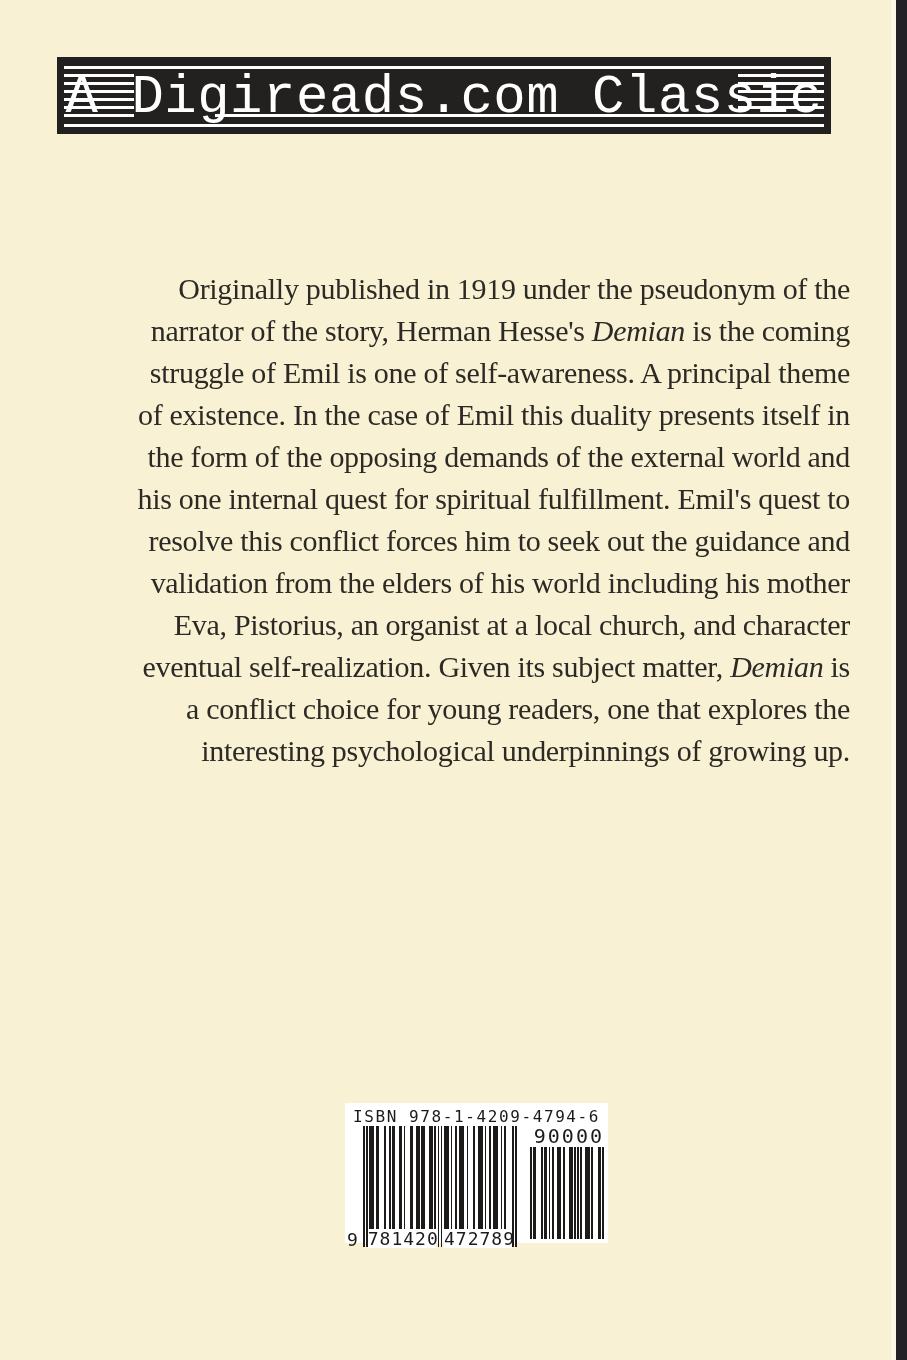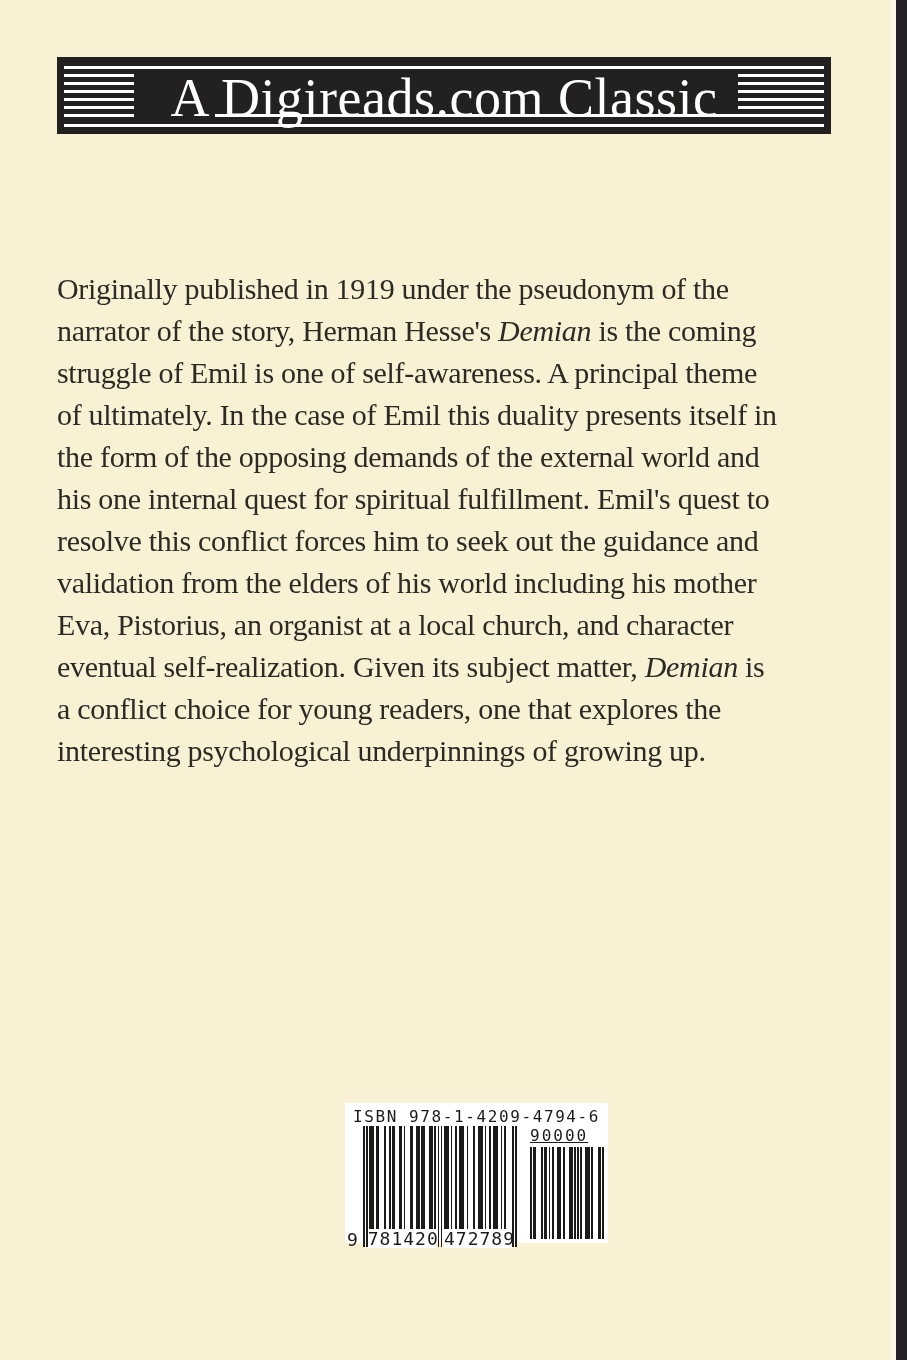--- a/index.html
+++ b/index.html
@@ -1,54 +1,54 @@
 <!DOCTYPE html>
 <html style="--bg: #f8f1d3; --edge: #242127; --edge-hi: #fdf9e8; --banner-bg: #232120; --banner-fg: #ffffff; --text: #2d2a26; --panel: #ffffff; --bar: #1c1b19;"><head>
 <meta charset="utf-8">
 <style>
   html,body{margin:0;padding:0;}
   body{width:907px;height:1360px;font-family:"Liberation Serif",serif;}
   .cover{position:relative;width:907px;height:1360px;background:var(--bg,#f8f1d3);overflow:hidden;}
 
   
-  .banner{position:absolute;left:57px;top:57px;width:774px;height:77px;background:var(--banner-bg,#232120);}
+  .banner{position:absolute;left:57px;top:57px;width:774px;height:77px;background:var(--banner-bg,#232120);font-family:Liberation Mono, monospace;}
   .b-rule{position:absolute;left:7px;right:7px;height:3px;background:var(--banner-fg,#fff);}
   .b-rule.top{top:9px;}
   .b-rule.bottom{bottom:7px;}
   .stripes{position:absolute;top:17px;height:43px;
     background:repeating-linear-gradient(to bottom,var(--banner-fg,#fff) 0 3px,transparent 3px 8px);}
   .stripes.left{left:7px;width:70px;}
   .stripes.right{right:7px;width:86px;}
   .b-underline{position:absolute;left:158px;right:7px;top:57px;height:3px;background:var(--banner-fg,#fff);}
   .banner-title{position:absolute;left:0;right:0;top:13px;text-align:center;color:var(--banner-fg,#fff);
     font-size:54px;line-height:56px;white-space:nowrap;letter-spacing:0.5px;}
 
   
-  .description{position:absolute;left:57px;right:57px;top:268px;text-align:left;
+  .description{position:absolute;left:57px;right:57px;top:268px;text-align:right;
     color:var(--text,#2d2a26);font-size:30px;line-height:42px;letter-spacing:-0.3px;}
   .dline{white-space:nowrap;}
   .dline i{font-style:italic;}
 
   
   .barcode-panel{position:absolute;left:345px;top:1103px;width:263px;height:140px;background:var(--panel,#ffffff);
     font-family:"DejaVu Sans Mono",monospace;color:var(--bar,#1c1b19);}
   .isbn-line{position:absolute;top:4px;left:0;right:0;text-align:center;font-size:16px;
     letter-spacing:1.6px;white-space:nowrap;}
   .ean13{position:absolute;left:18px;top:23px;width:154px;height:121px;}
   .bars{position:absolute;left:0;top:0;right:0;bottom:0;}
   .bar{position:absolute;top:0;background:var(--bar,#1c1b19);}
   .bar.short{height:88%;}
   .bar.tall{height:100%;}
   .dstrip{position:absolute;bottom:-1px;height:19px;background:var(--panel,#ffffff);
     text-align:center;font-size:18px;line-height:19px;letter-spacing:1px;z-index:2;}
   .dstrip.g1{left:3.1%;width:44.2%;}
   .dstrip.g2{left:52.6%;width:44.2%;}
   .lead-digit{position:absolute;left:-16px;bottom:-2px;font-size:18px;line-height:19px;}
   .ean5{position:absolute;left:185px;top:25px;width:74px;}
-  .ean5-label{text-align:left;font-size:16px;line-height:16px;letter-spacing:2px;text-decoration:underline;}
+  .ean5-label{text-align:right;font-size:20px;line-height:16px;letter-spacing:2px;}
   .ean5-bars{position:relative;height:92px;margin-top:3px;}
   .ean5-bars .bar{height:100%;}
 
   
   .edge-highlight{position:absolute;right:11px;top:0;width:5px;height:100%;background:var(--edge-hi,#fdf9e8);}
   .edge{position:absolute;right:0;top:0;width:11px;height:100%;background:var(--edge,#242127);}
 </style>
 </head>
 <body>
 
@@ -60,21 +60,21 @@
     <div class="stripes left"></div>
     <div class="stripes right"></div>
     <div class="b-underline"></div>
     <div class="banner-title"><span>A </span><span>Digireads.com Classic</span></div>
   </div>
 
   <div class="description">
       <div class="dline"><span>Originally published in 1919 under the pseudonym of the</span></div>
       <div class="dline"><span>narrator of the story, Herman Hesse's </span><i>Demian</i><span> is the coming</span></div>
       <div class="dline"><span>struggle of Emil is one of self-awareness. A principal theme</span></div>
-      <div class="dline"><span>of ultimately. In the case of Emil this duality presents itself in</span></div>
+      <div class="dline"><span>of existence. In the case of Emil this duality presents itself in</span></div>
       <div class="dline"><span>the form of the opposing demands of the external world and</span></div>
       <div class="dline"><span>his one internal quest for spiritual fulfillment. Emil's quest to</span></div>
       <div class="dline"><span>resolve this conflict forces him to seek out the guidance and</span></div>
       <div class="dline"><span>validation from the elders of his world including his mother</span></div>
       <div class="dline"><span>Eva, Pistorius, an organist at a local church, and character</span></div>
       <div class="dline"><span>eventual self-realization. Given its subject matter, </span><i>Demian</i><span> is</span></div>
       <div class="dline"><span>a conflict choice for young readers, one that explores the</span></div>
       <div class="dline"><span>interesting psychological underpinnings of growing up.</span></div>
     </div>
 

